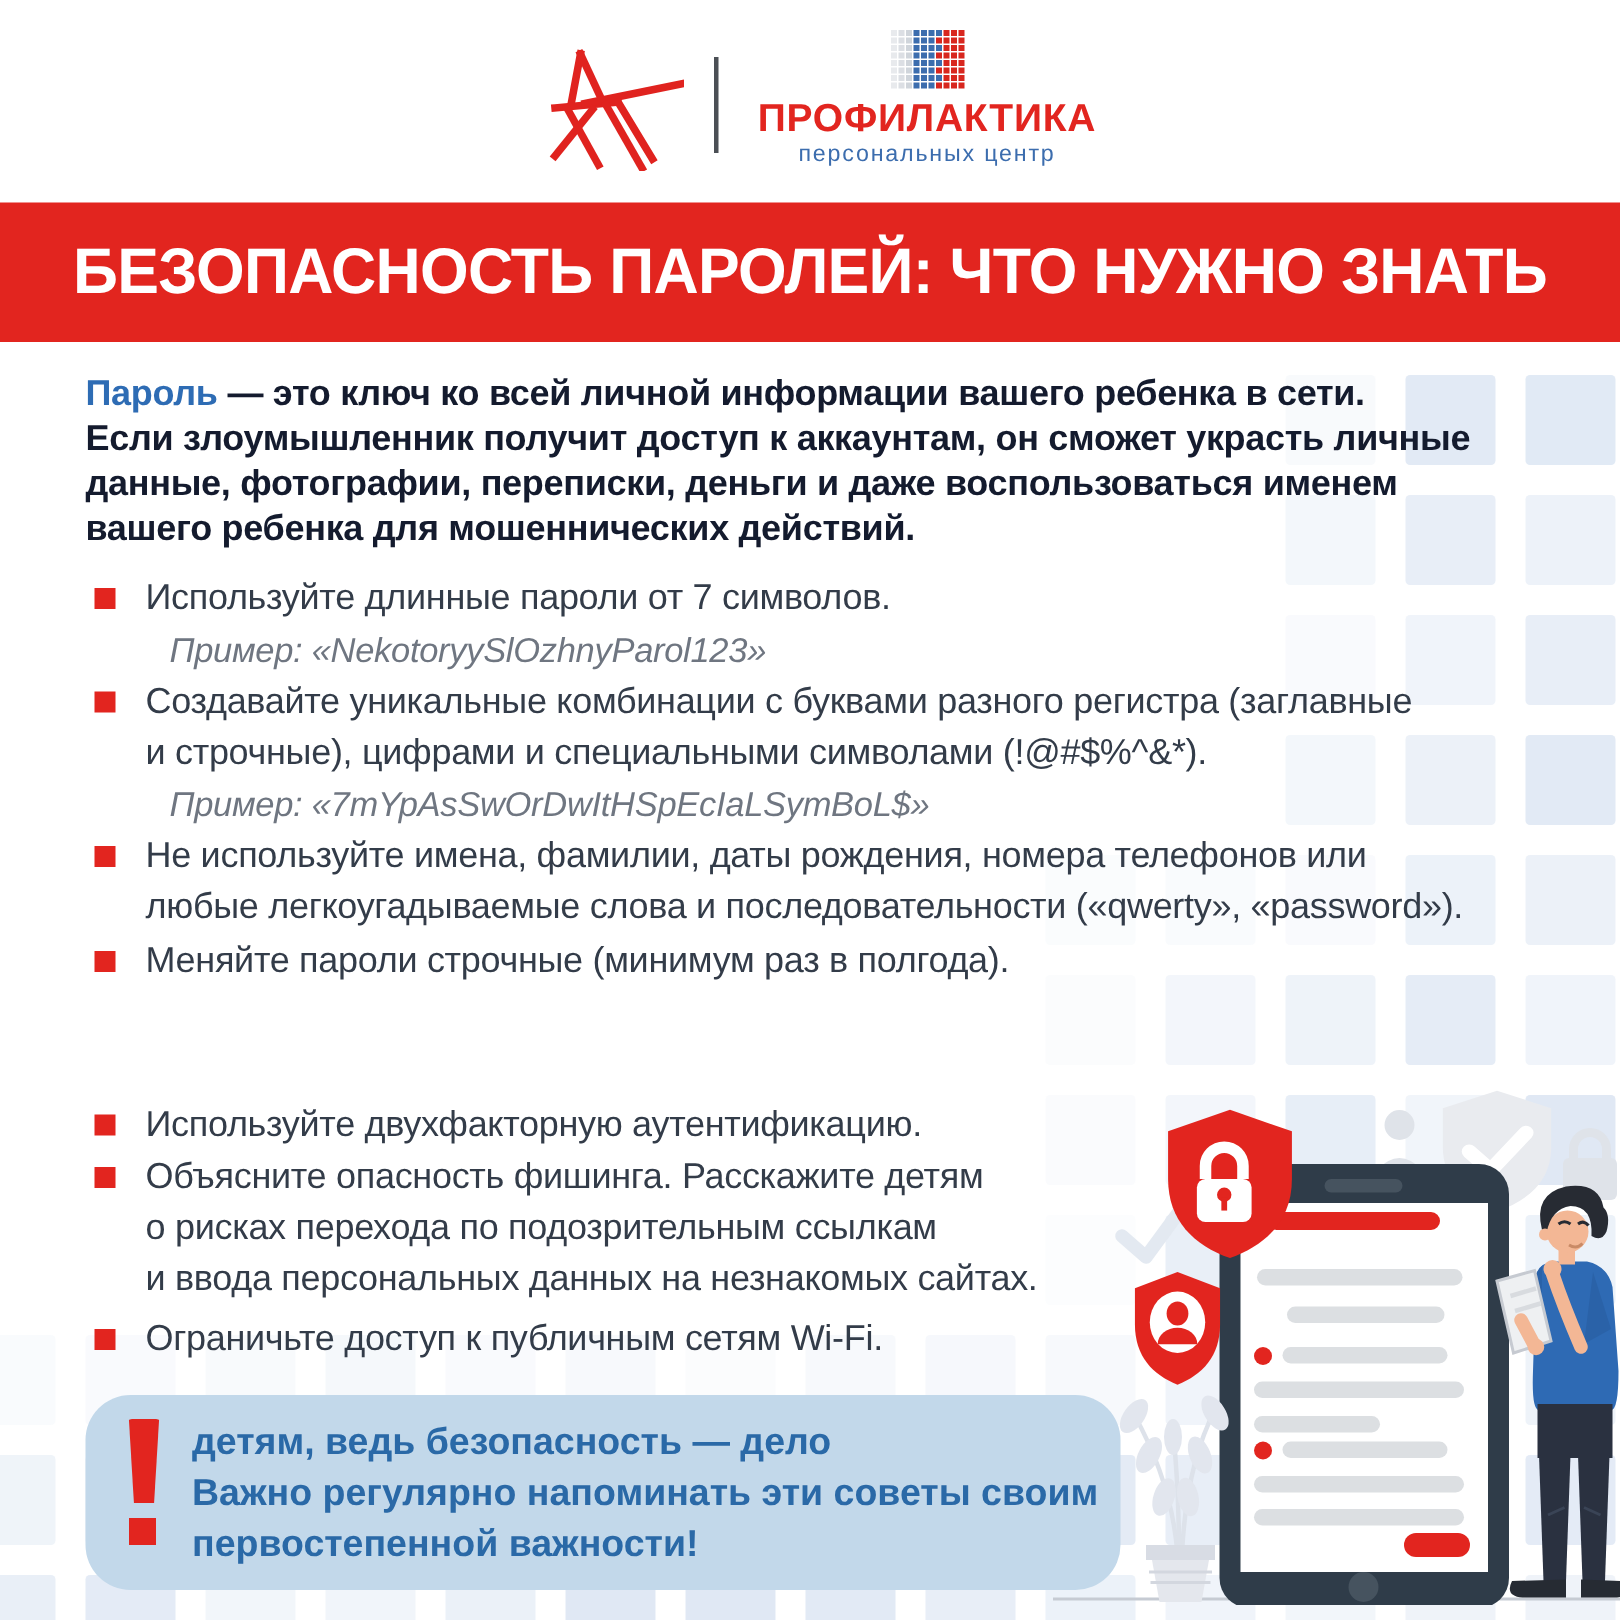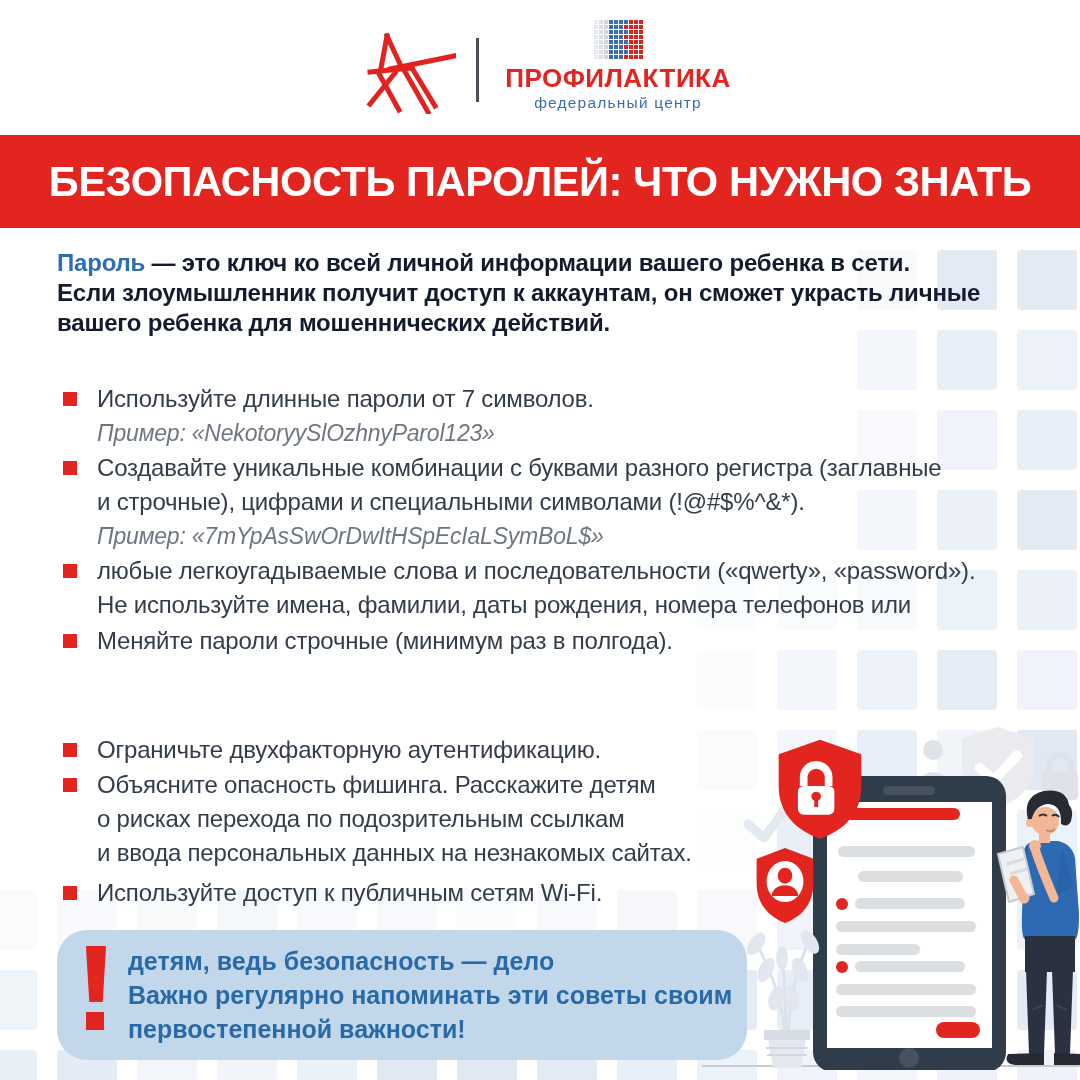--- a/index.html
+++ b/index.html
@@ -24,21 +24,21 @@
   
   .intro{position:absolute;left:57px;top:248px;z-index:2;font-weight:bold;font-size:24px;
          color:var(--navy_text);line-height:30px;letter-spacing:-.2px;}
   .iline{white-space:nowrap;}
   .lead{color:var(--blue);}
   
   .tip{position:absolute;left:63px;z-index:2;padding-left:34px;font-size:24px;color:var(--body_text);
        line-height:34px;letter-spacing:-.2px;}
   .tip .sq{position:absolute;left:0;top:10px;width:14px;height:14px;background:var(--red);}
   .tl{white-space:nowrap;}
-  .ex{white-space:nowrap;font-style:italic;color:var(--muted);font-size:23px;}
+  .ex{white-space:nowrap;font-style:italic;color:var(--muted);font-size:23px;margin-left:16px;}
   
   .callout{position:absolute;left:57px;top:930px;width:690px;height:130px;border-radius:30px;
            background:var(--callout_bg);z-index:3;}
   .excl-bar{position:absolute;left:27px;top:16px;width:24px;height:56px;background:var(--red);
             clip-path:polygon(8% 0,92% 0,78% 100%,22% 100%);border-radius:4px;}
   .excl-dot{position:absolute;left:29px;top:82px;width:18px;height:18px;background:var(--red);}
   .callout-text{position:absolute;left:71px;top:14px;font-size:25px;font-weight:bold;
                 color:var(--callout_text);line-height:34px;}
   .callout-text div{white-space:nowrap;}
   
@@ -216,67 +216,68 @@
           <i style="background: rgb(208, 213, 219); left: 10px; top: 35px;"></i>
           <i style="background: rgb(60, 109, 174); left: 15px; top: 35px;"></i>
           <i style="background: rgb(60, 109, 174); left: 20px; top: 35px;"></i>
           <i style="background: rgb(60, 109, 174); left: 25px; top: 35px;"></i>
           <i style="background: rgb(216, 38, 30); left: 30px; top: 35px;"></i>
           <i style="background: rgb(216, 38, 30); left: 35px; top: 35px;"></i>
           <i style="background: rgb(216, 38, 30); left: 40px; top: 35px;"></i>
           <i style="background: rgb(216, 38, 30); left: 45px; top: 35px;"></i>
         </div>
       <div class="brand-name">ПРОФИЛАКТИКА</div>
-      <div class="brand-sub">федеральный центр</div>
+      <div class="brand-sub">персональных центр</div>
     </div>
   </div>
 
   <div class="banner">
     <h1>БЕЗОПАСНОСТЬ ПАРОЛЕЙ: ЧТО НУЖНО ЗНАТЬ</h1>
   </div>
 
   <div class="intro">
     <div class="iline"><span class="lead">Пароль</span><span> — это ключ ко всей личной информации вашего ребенка в сети.</span></div>
     <div class="iline">Если злоумышленник получит доступ к аккаунтам, он сможет украсть личные</div>
+    <div class="iline">данные, фотографии, переписки, деньги и даже воспользоваться именем</div>
     <div class="iline">вашего ребенка для мошеннических действий.</div>
   </div>
 
   <div class="tip" style="top:382px">
     <span class="sq"></span>
     <div class="tl">Используйте длинные пароли от 7 символов.</div>
     <div class="ex">Пример: «NekotoryySlOzhnyParol123»</div>
   </div>
   <div class="tip" style="top:451px">
     <span class="sq"></span>
     <div class="tl">Создавайте уникальные комбинации с буквами разного регистра (заглавные</div>
     <div class="tl">и строчные), цифрами и специальными символами (!@#$%^&amp;*).</div>
     <div class="ex">Пример: «7mYpAsSwOrDwItHSpEcIaLSymBoL$»</div>
   </div>
   <div class="tip" style="top:554px">
     <span class="sq"></span>
+    <div class="tl">Не используйте имена, фамилии, даты рождения, номера телефонов или</div>
     <div class="tl">любые легкоугадываемые слова и последовательности («qwerty», «password»).</div>
-    <div class="tl">Не используйте имена, фамилии, даты рождения, номера телефонов или</div>
   </div>
   <div class="tip" style="top:624px">
     <span class="sq"></span>
     <div class="tl">Меняйте пароли строчные (минимум раз в полгода).</div>
   </div>
   <div class="tip" style="top:733px">
     <span class="sq"></span>
-    <div class="tl">Ограничьте двухфакторную аутентификацию.</div>
+    <div class="tl">Используйте двухфакторную аутентификацию.</div>
   </div>
   <div class="tip" style="top:768px">
     <span class="sq"></span>
     <div class="tl">Объясните опасность фишинга. Расскажите детям</div>
     <div class="tl">о рисках перехода по подозрительным ссылкам</div>
     <div class="tl">и ввода персональных данных на незнакомых сайтах.</div>
   </div>
   <div class="tip" style="top:876px">
     <span class="sq"></span>
-    <div class="tl">Используйте доступ к публичным сетям Wi-Fi.</div>
+    <div class="tl">Ограничьте доступ к публичным сетям Wi-Fi.</div>
   </div>
 
   <div class="callout">
     <div class="excl-bar"></div>
     <div class="excl-dot"></div>
     <div class="callout-text">
       <div>детям, ведь безопасность — дело</div>
       <div>Важно регулярно напоминать эти советы своим</div>
       <div>первостепенной важности!</div>
     </div>

